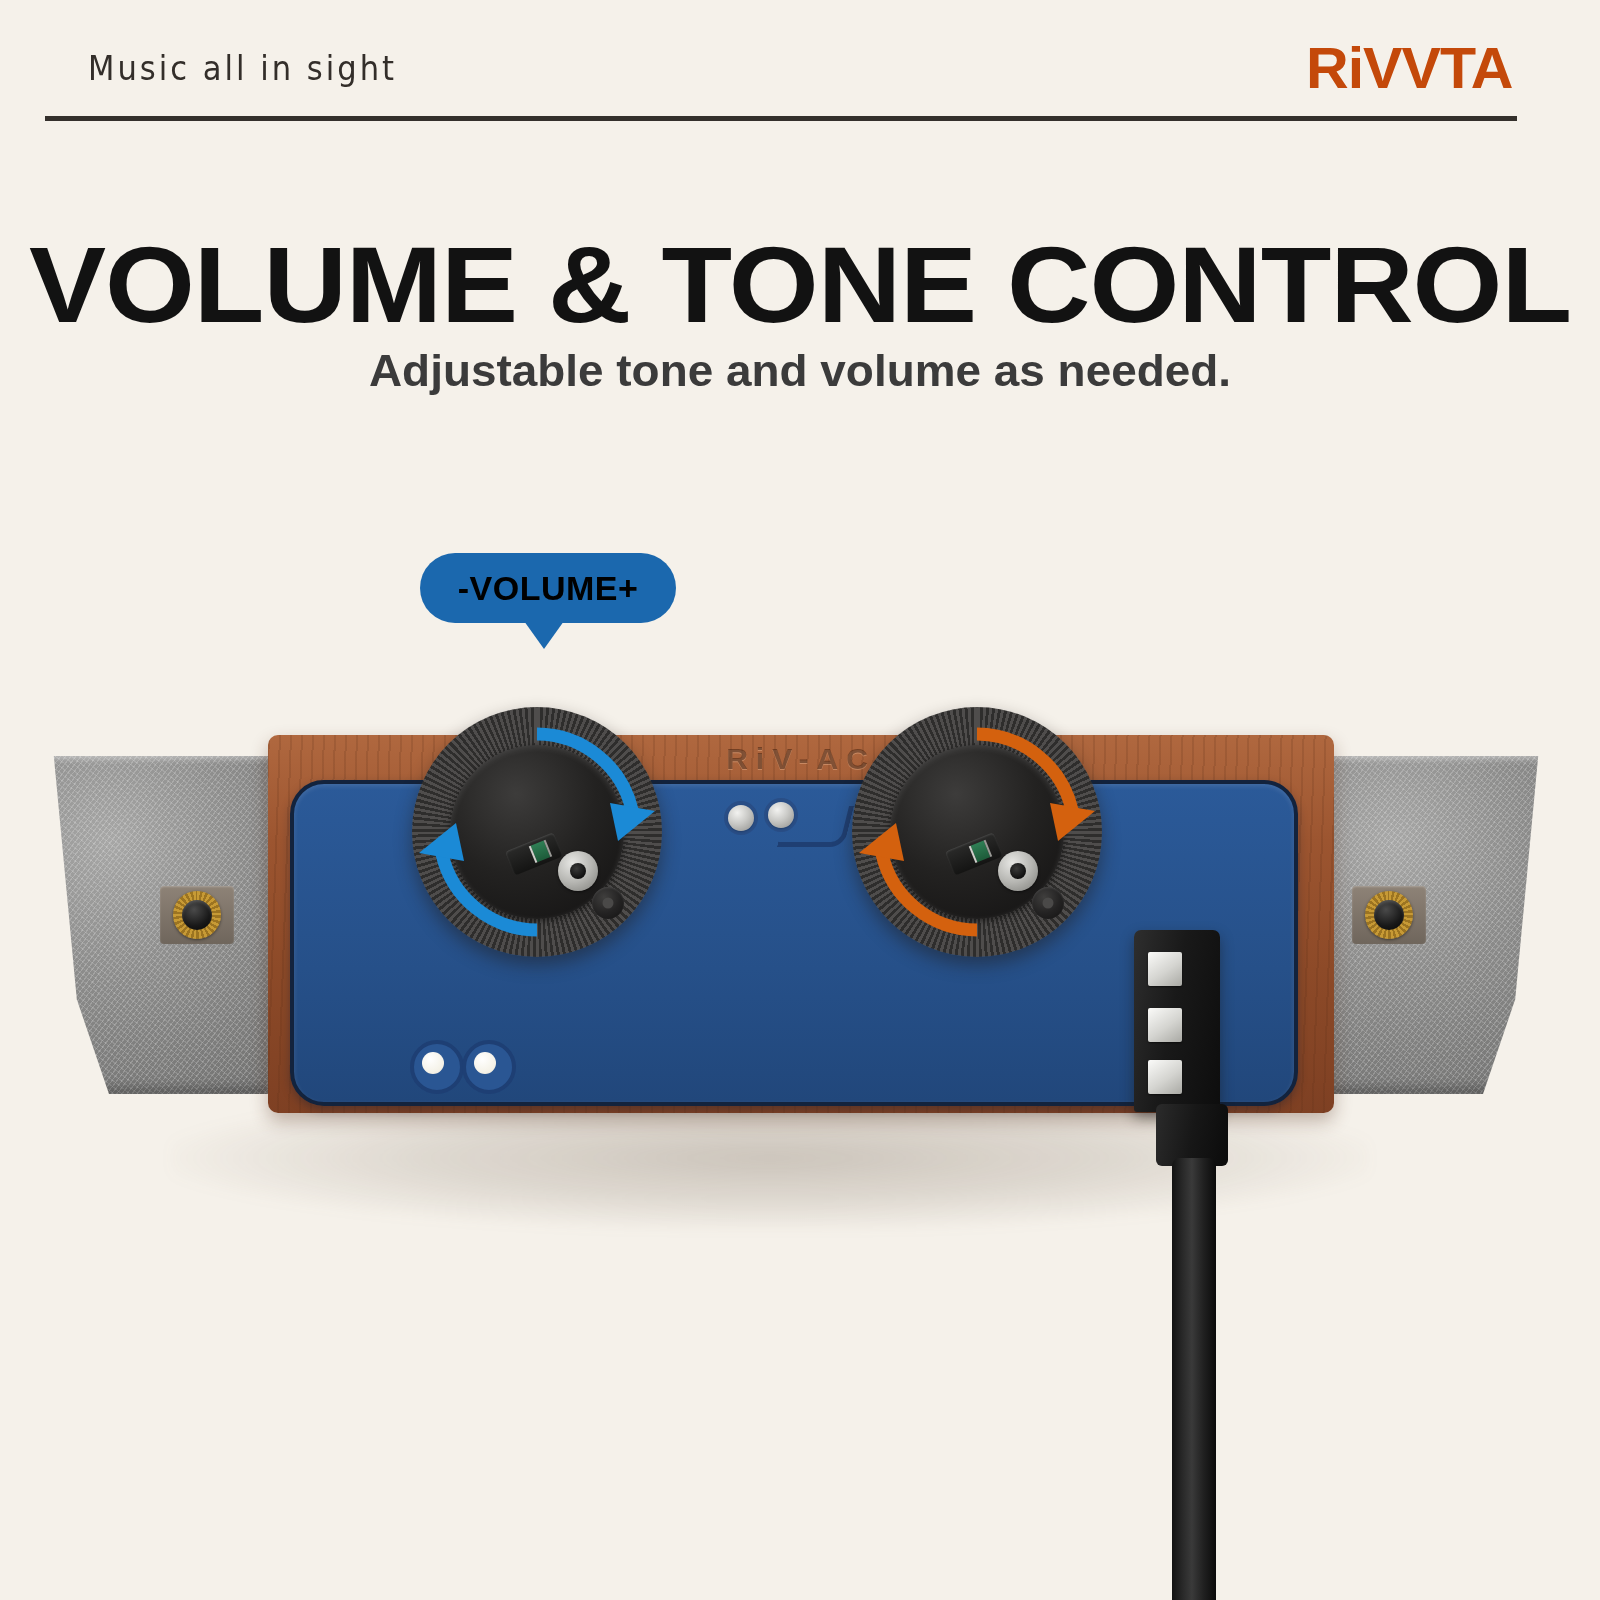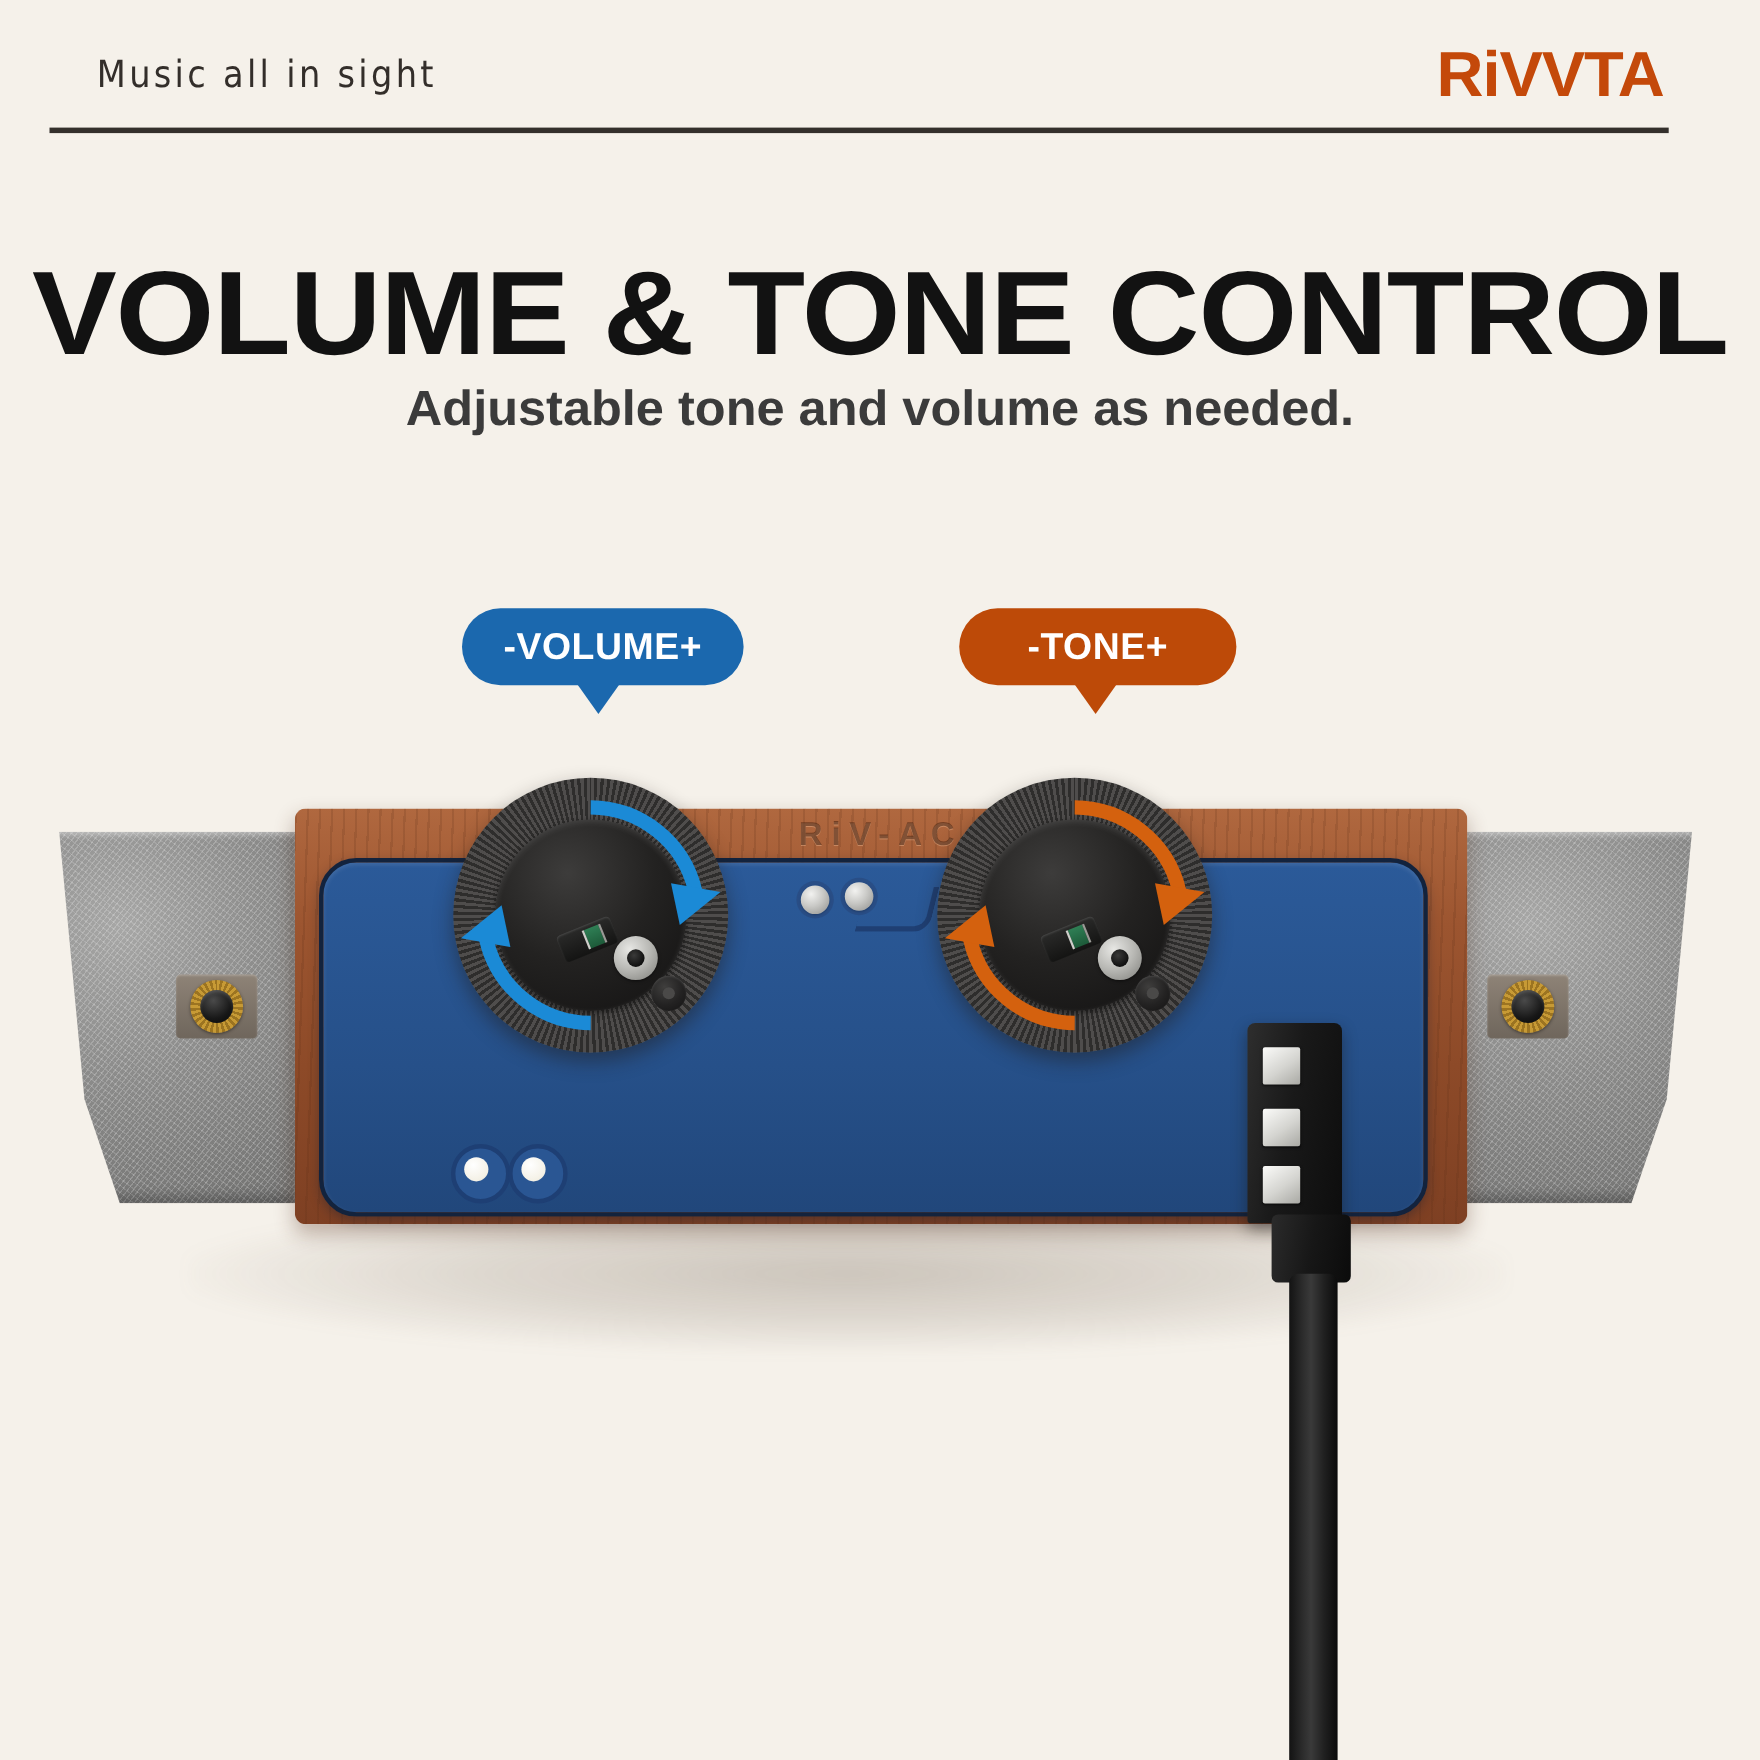--- a/index.html
+++ b/index.html
@@ -80,21 +80,21 @@
   }
 
   
   .callout {
     position: absolute;
     height: 70px;
     border-radius: 35px;
     display: flex;
     align-items: center;
     justify-content: center;
-    color: #ffffff;
+    color: #000000;
     font-family: "Liberation Sans", sans-serif;
     font-weight: 700;
     font-size: 34px;
     letter-spacing: 0.5px;
     white-space: nowrap;
   }
   .callout .tail {
     position: absolute;
     bottom: -26px;
     width: 0;
@@ -461,24 +461,20 @@
 
   <div id="main-title">VOLUME &amp; TONE CONTROL</div>
 
   <div id="subtitle">Adjustable tone and volume as needed.</div>
 
   <div class="callout" id="callout-volume">
     <span>-VOLUME+</span>
     <span class="tail"></span>
   </div>
 
-  <div class="callout" id="callout-tone">
-    <span>-TONE+</span>
-    <span class="tail"></span>
-  </div>
 
   <div id="product-shadow"></div>
 
   <div class="felt-wedge" id="felt-left"></div>
   <div class="felt-wedge" id="felt-right"></div>
 
   <div id="wood-body"></div>
   <div id="wood-top-face"></div>
   <div id="wood-engraving">RiV-AC</div>
 

